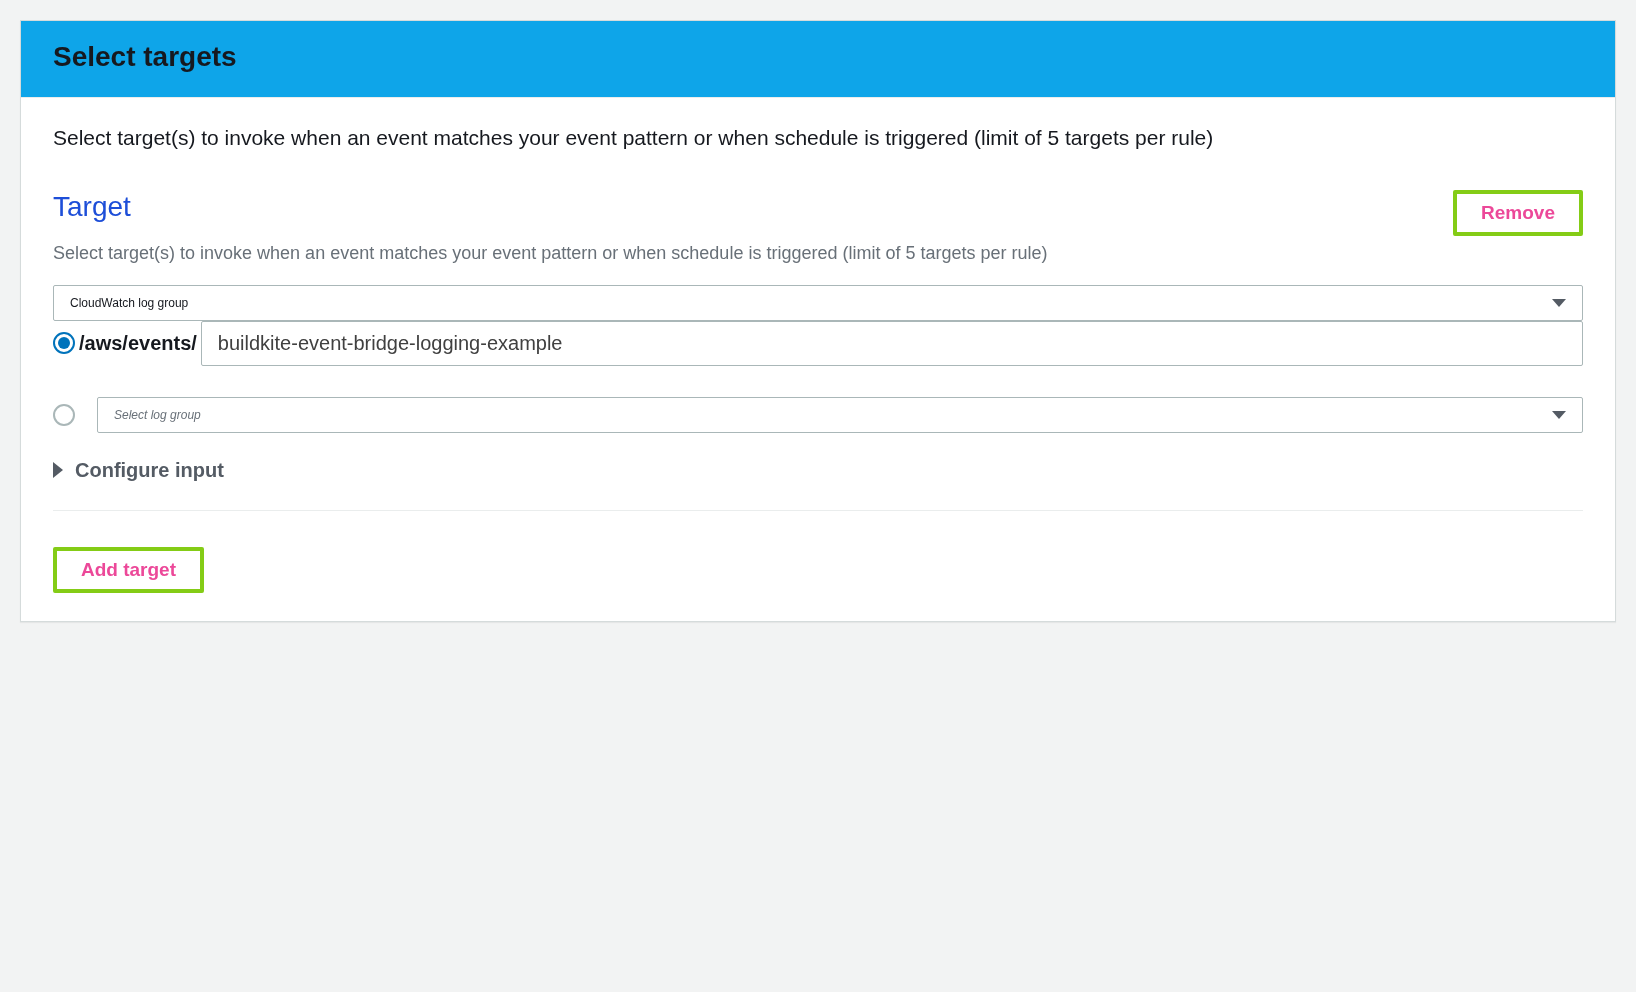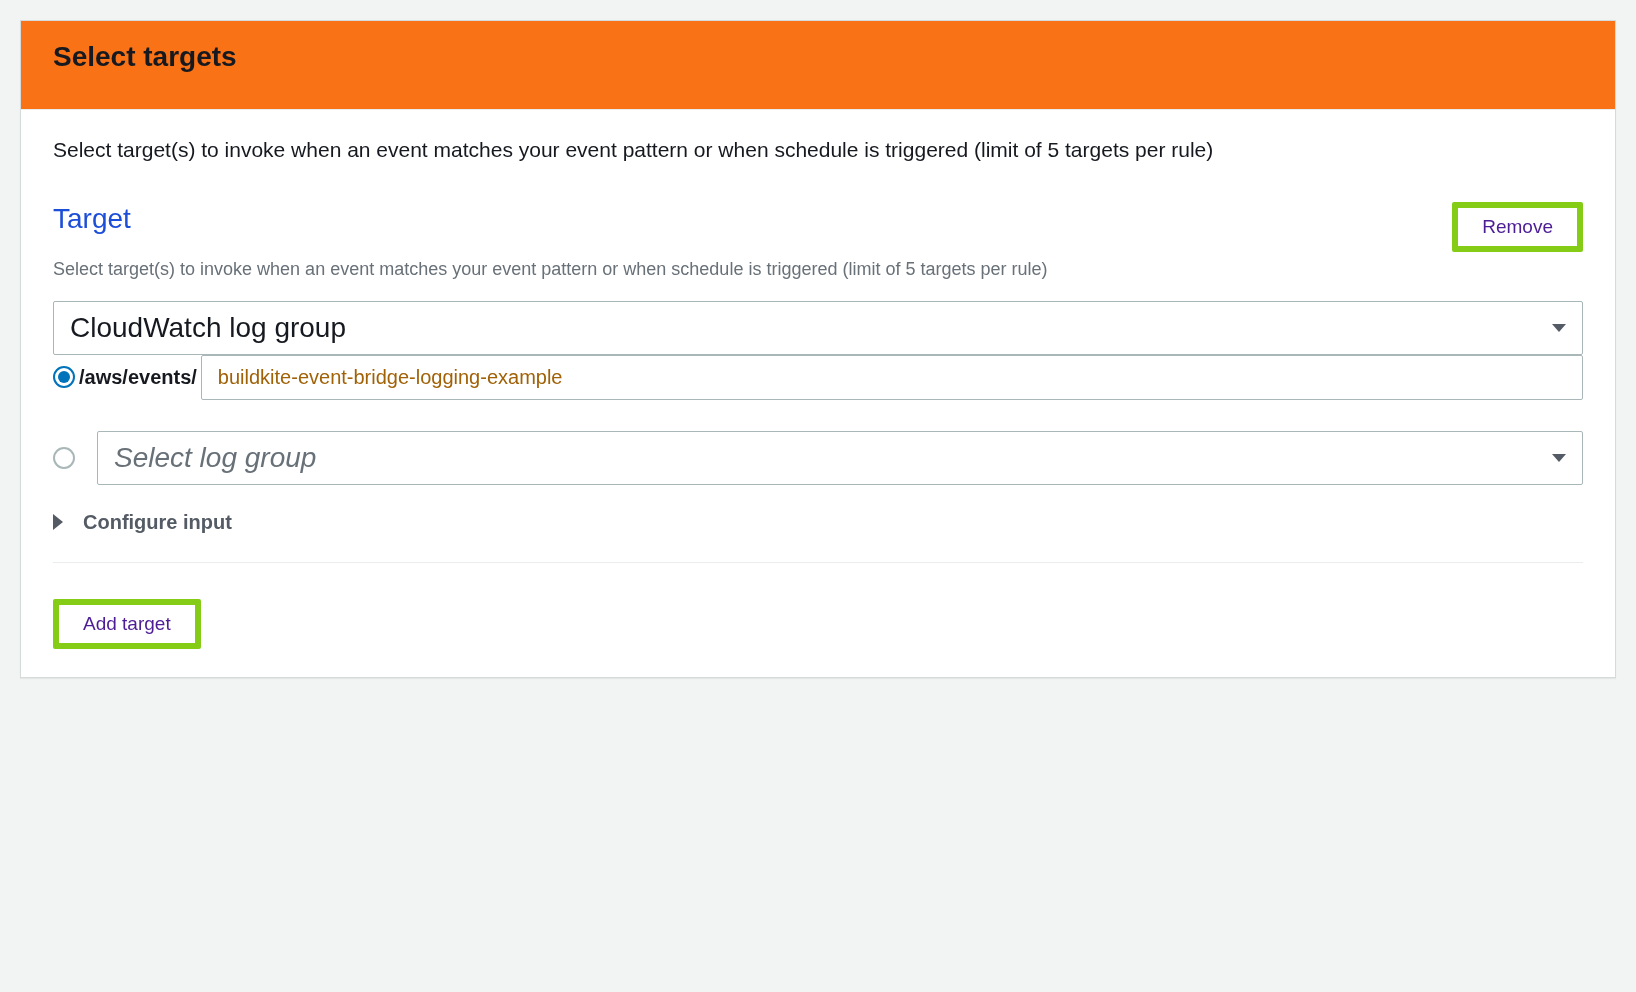--- a/index.html
+++ b/index.html
@@ -12,23 +12,23 @@
       background: #f2f3f3;
       padding: 20px;
       color: #16191f;
     }
     .panel {
       background: #fff;
       border: 1px solid #d5dbdb;
       box-shadow: 0 1px 1px rgba(0,0,0,0.05);
     }
     .panel-header {
-      padding: 20px 32px 36px 32px;
+      padding: 20px 32px 24px 32px;
       border-bottom: 1px solid #eaeded;
-      background: #f97316;
+      background: #0ea5e9;
     }
     .panel-header h2 {
       font-size: 28px;
       font-weight: 700;
       color: #16191f;
     }
     .panel-body {
       padding: 24px 32px 28px 32px;
       background: #fff;
     }
@@ -58,35 +58,35 @@
     .target-subtitle {
       font-size: 18px;
       color: #687078;
       line-height: 1.5;
       margin-top: 4px;
       margin-bottom: 18px;
       max-width: 1100px;
     }
     .btn {
       background: #fff;
-      border: 6px solid #84cc16;
+      border: 4px solid #84cc16;
       padding: 8px 24px;
       font-size: 19px;
-      font-weight: 400;
-      color: #4c1d95;
+      font-weight: 700;
+      color: #ec4899;
       cursor: pointer;
       border-radius: 2px;
       white-space: nowrap;
     }
     .select-box {
       width: 100%;
       border: 1px solid #aab7b8;
       border-radius: 2px;
       padding: 10px 40px 10px 16px;
-      font-size: 28px;
+      font-size: 12px;
       color: #16191f;
       background: #fff;
       position: relative;
       display: flex;
       justify-content: space-between;
       cursor: pointer;
     }
     .select-box .caret {
       width: 0;
       height: 0;
@@ -137,39 +137,39 @@
       font-size: 20px;
       font-weight: 700;
       color: #16191f;
     }
     .text-input {
       flex: 1;
       border: 1px solid #aab7b8;
       border-radius: 2px;
       padding: 10px 16px;
       font-size: 20px;
-      color: #a16207;
+      color: #404040;
       background: #fff;
     }
     .select-placeholder {
       color: #687078;
       font-style: italic;
     }
     .radio-row.with-select {
       align-items: center;
       gap: 22px;
       margin-top: 31px;
     }
     .radio-row.with-select .select-box {
       flex: 1;
     }
     .expand-row {
       display: flex;
       align-items: center;
-      gap: 20px;
+      gap: 12px;
       cursor: pointer;
       margin-top: 16px;
     }
     .expand-caret {
       width: 0;
       height: 0;
       border-top: 8px solid transparent;
       border-bottom: 8px solid transparent;
       border-left: 10px solid #545b64;
     }

